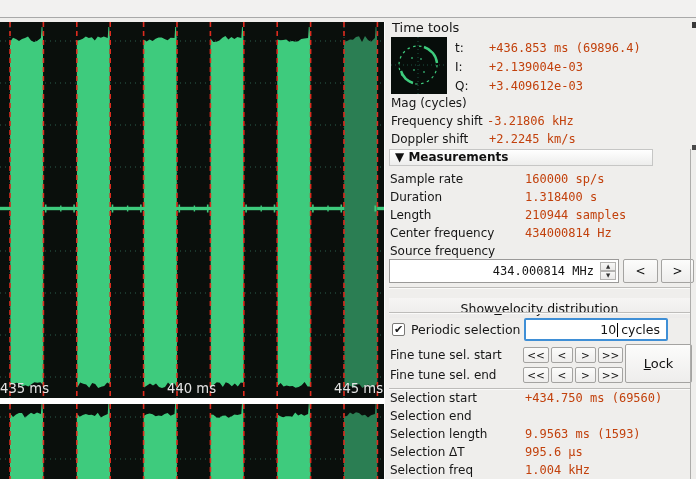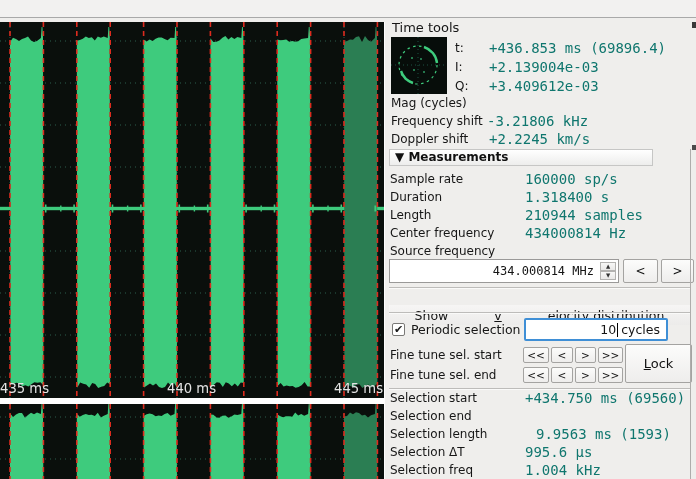--- a/index.html
+++ b/index.html
@@ -1,21 +1,21 @@
 <!DOCTYPE html>
 <html><head>
 <meta charset="utf-8">
 <style>
   html,body{margin:0;padding:0;background:#efeeec;}
   #app{position:relative;width:696px;height:479px;overflow:hidden;background:#efeeec;
        font-family:"DejaVu Sans","Liberation Sans",sans-serif;font-size:12px;color:#141414;}
   .abs{position:absolute;}
   .lbl{position:absolute;font-size:12px;color:#161616;white-space:nowrap;height:15px;line-height:15px;}
   .val{position:absolute;font-family:"DejaVu Sans Mono","Liberation Mono",monospace;
-       font-size:14px;color:#0f766e;white-space:nowrap;height:15px;line-height:15px;}
+       font-size:12px;color:#c2410c;white-space:nowrap;height:15px;line-height:15px;}
   .topstrip{left:0;top:0;width:696px;height:17px;background:#f2f1f0;border-bottom:1px solid #a9a9a9;}
   .wavewrap{left:0;top:22px;width:385px;height:457px;background:#0a0f0c;border-right:1px solid #fdfdfd;box-sizing:border-box;}
   .whitebar{left:0;top:376px;width:384px;height:6px;background:#ffffff;}
   .secheader{left:389px;top:149px;width:264px;height:17px;box-sizing:border-box;
       background:linear-gradient(#ffffff,#ededec);border:1px solid #c6c6c5;
       font-weight:bold;font-size:12px;line-height:15px;padding-left:5px;color:#111;}
   .btn{position:absolute;box-sizing:border-box;background:linear-gradient(#fcfcfb,#eeedec);
       border:1px solid #a4a3a1;border-radius:2px;display:flex;align-items:center;justify-content:center;
       font-size:12px;color:#111;cursor:default;}
   .smallbtn{font-size:10.5px;font-family:"DejaVu Sans","Liberation Sans",sans-serif;}
@@ -179,21 +179,21 @@
     <span class="spinner">
         <div>▲</div>
         <div>▼</div>
       </span>
   </div>
   <div class="btn" style="left:623px;top:259px;width:35px;height:24px;">&lt;</div>
   <div class="btn" style="left:661px;top:259px;width:33px;height:24px;">&gt;</div>
 
   <div class="groove" style="top:287px;"></div>
 
-  <div class="flatbtn" style="top:305px;gap:46px;">
+  <div class="flatbtn" style="top:298px;">
     <span>Show </span>
       <u>v</u>
       <span>elocity distribution</span>
   </div>
 
   <div class="groove" style="top:312px;"></div>
 
   <div class="checkbox">✔</div>
   <div class="lbl" style="left:411px;top:322px;font-size:12.5px;">Periodic selection</div>
   <div class="focusinput">
@@ -217,20 +217,20 @@
   <div class="btn" style="left:625px;top:344px;width:67px;height:39px;font-size:13px;">
     <span><u>L</u><span>ock</span></span>
   </div>
 
   <div class="groove" style="top:388px;"></div>
 
   <div class="lbl" style="left:390px;top:391px;">Selection start</div>
   <div class="val" style="left:525px;top:391px;">+434.750 ms (69560)</div>
   <div class="lbl" style="left:390px;top:409px;">Selection end</div>
   <div class="lbl" style="left:390px;top:427px;">Selection length</div>
-  <div class="val" style="left:525px;top:427px;margin-left:11px;">9.9563 ms (1593)</div>
+  <div class="val" style="left:525px;top:427px;">9.9563 ms (1593)</div>
   <div class="lbl" style="left:390px;top:445px;">Selection ΔT</div>
   <div class="val" style="left:525px;top:445px;">995.6 µs</div>
   <div class="lbl" style="left:390px;top:463px;">Selection freq</div>
   <div class="val" style="left:525px;top:463px;">1.004 kHz</div>
 
   <div class="vline"></div>
 </div>
 
 </body></html>

